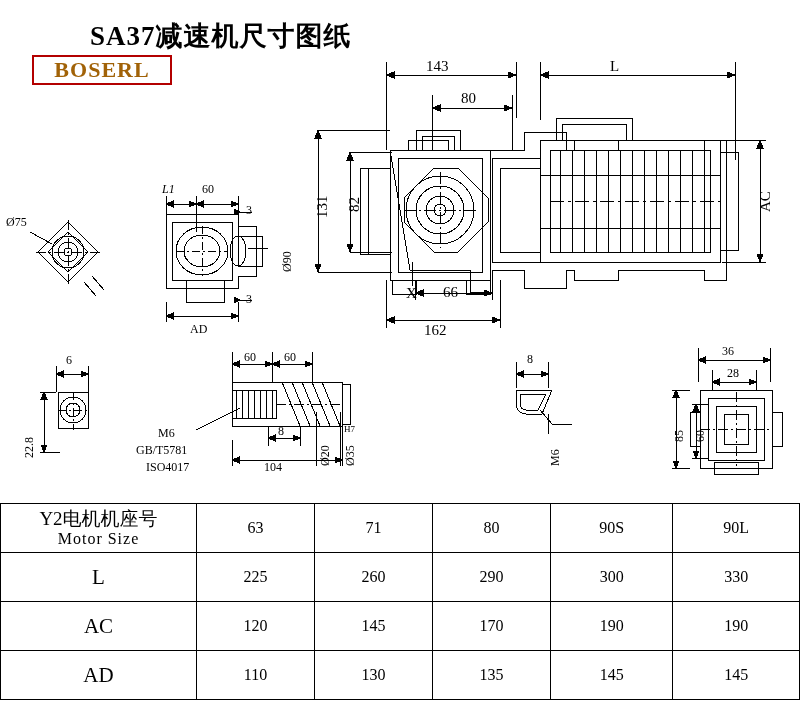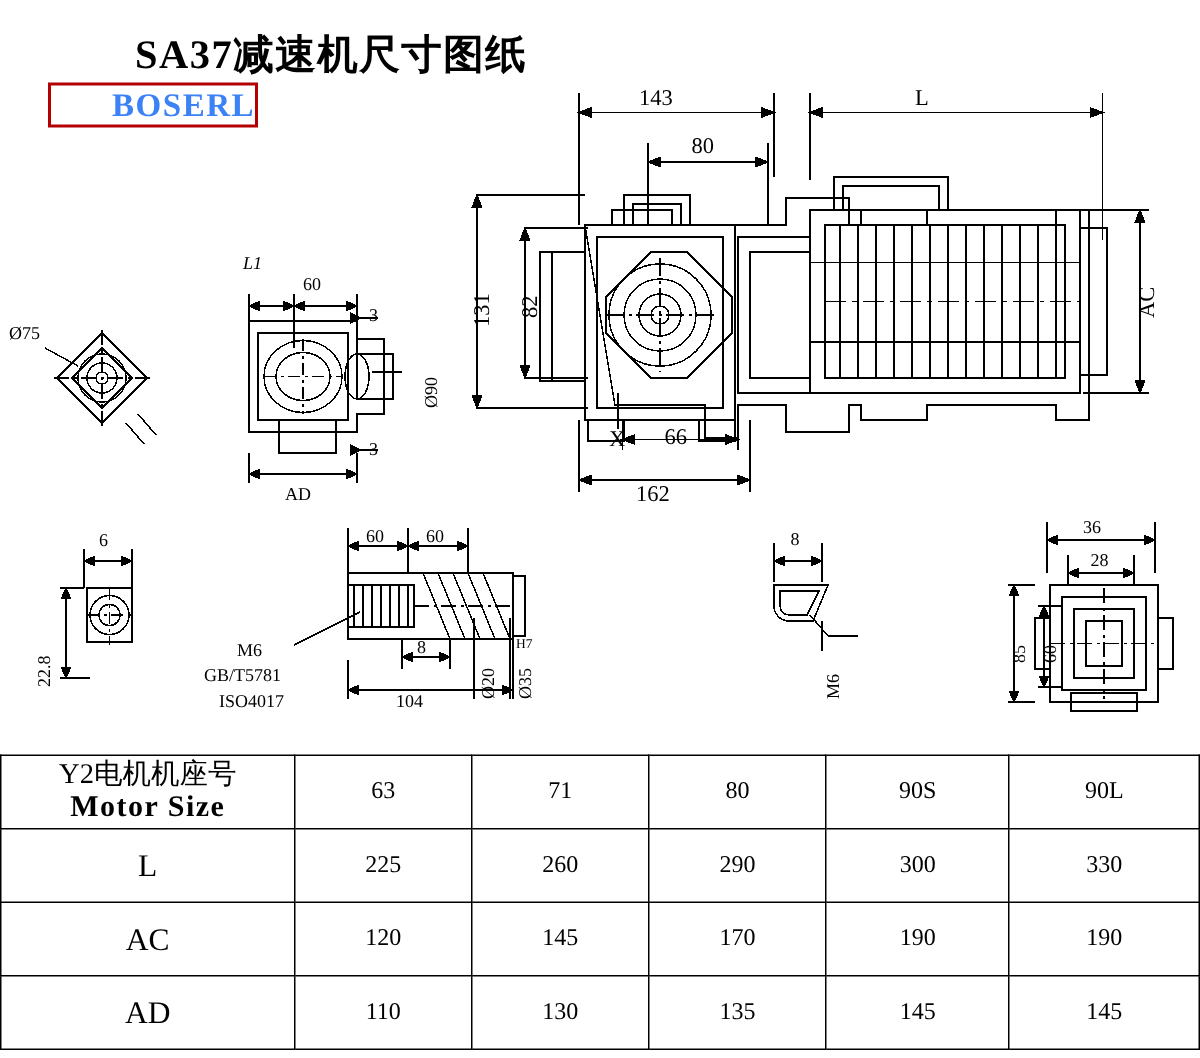--- a/index.html
+++ b/index.html
@@ -21,23 +21,23 @@
     white-space:nowrap;
     margin-left:44px;
   }
   .logo{
     position:absolute;left:32px;top:55px;
     width:140px;height:30px;
     border:2px solid #b30000;
     box-sizing:border-box;
   }
   .logo span{
-    display:block;text-align:right;line-height:26px;
+    display:block;text-align:center;line-height:26px;
     font-family:"Liberation Serif", serif;
-    font-weight:bold;font-size:22px;color:#3b82f6;
+    font-weight:bold;font-size:22px;color:#a16207;
     letter-spacing:1px;
   }
 
   
   .dim-txt{
     position:absolute;
     font-family:"Liberation Serif", serif;
     font-size:15px;
     white-space:nowrap;
   }
@@ -61,21 +61,21 @@
     font-size:16px;
     height:48px;
     padding:0;
   }
   .spec-table td.head-cell{
     width:195px;
     font-size:19px;
     line-height:1.15;
   }
   .spec-table td.head-cell .cn{font-size:19px;display:block;}
-  .spec-table td.head-cell .en{font-size:20px;display:block;letter-spacing:1px;font-weight:bold;}
+  .spec-table td.head-cell .en{font-size:16px;display:block;letter-spacing:1px;}
   .spec-table td.label-cell{
     width:195px;font-size:21px;
   }
 </style>
 </head>
 <body>
 
 <div class="page">
 
   <div class="title">SA37减速机尺寸图纸</div>
@@ -358,21 +358,21 @@
   <div class="dim-txt vert" style="left:314px;top:218px;">131</div>
   <div class="dim-txt vert" style="left:346px;top:212px;">82</div>
   <div class="dim-txt vert" style="left:757px;top:212px;">AC</div>
 
   <div class="dim-txt" style="left:406px;top:285px;">X</div>
   <div class="dim-txt" style="left:443px;top:284px;">66</div>
   <div class="dim-txt" style="left:424px;top:322px;">162</div>
 
   <div class="dim-txt small" style="left:6px;top:215px;">Ø75</div>
 
-  <div class="dim-txt small" style="left:162px;top:168px;font-style:italic;">L1</div>
+  <div class="dim-txt small" style="left:162px;top:182px;font-style:italic;">L1</div>
   <div class="dim-txt small" style="left:202px;top:182px;">60</div>
   <div class="dim-txt small" style="left:246px;top:203px;">3</div>
   <div class="dim-txt small" style="left:246px;top:292px;">3</div>
   <div class="dim-txt small vert" style="left:280px;top:272px;">Ø90</div>
   <div class="dim-txt small" style="left:190px;top:322px;">AD</div>
 
   <div class="dim-txt small" style="left:66px;top:353px;">6</div>
   <div class="dim-txt small vert" style="left:22px;top:458px;">22.8</div>
 
   <div class="dim-txt small" style="left:244px;top:350px;">60</div>

